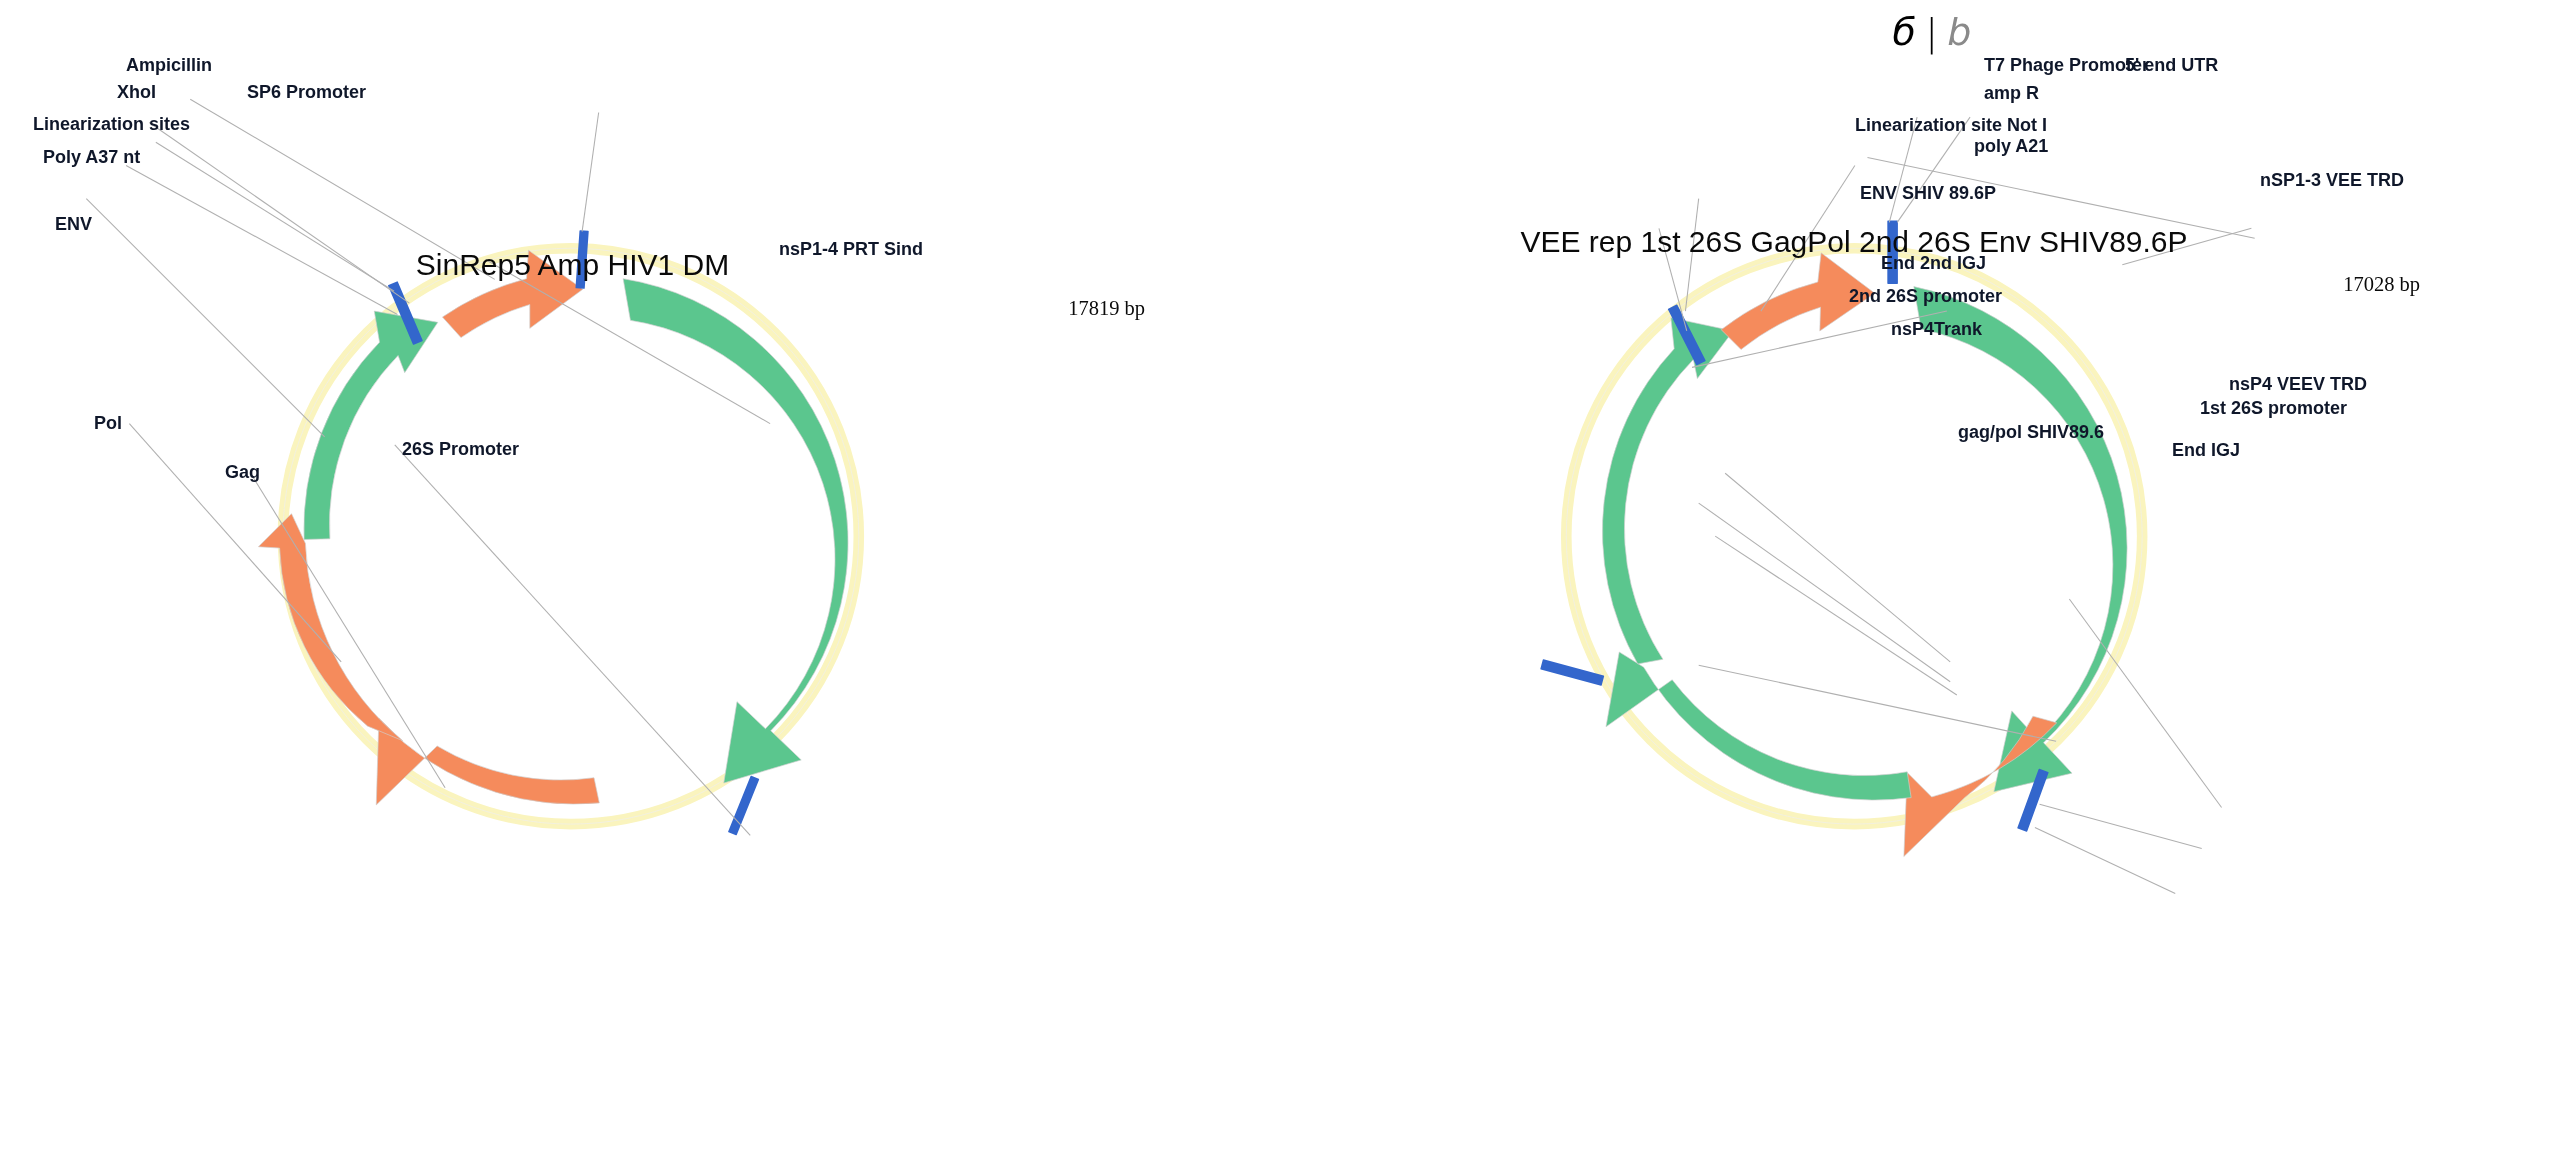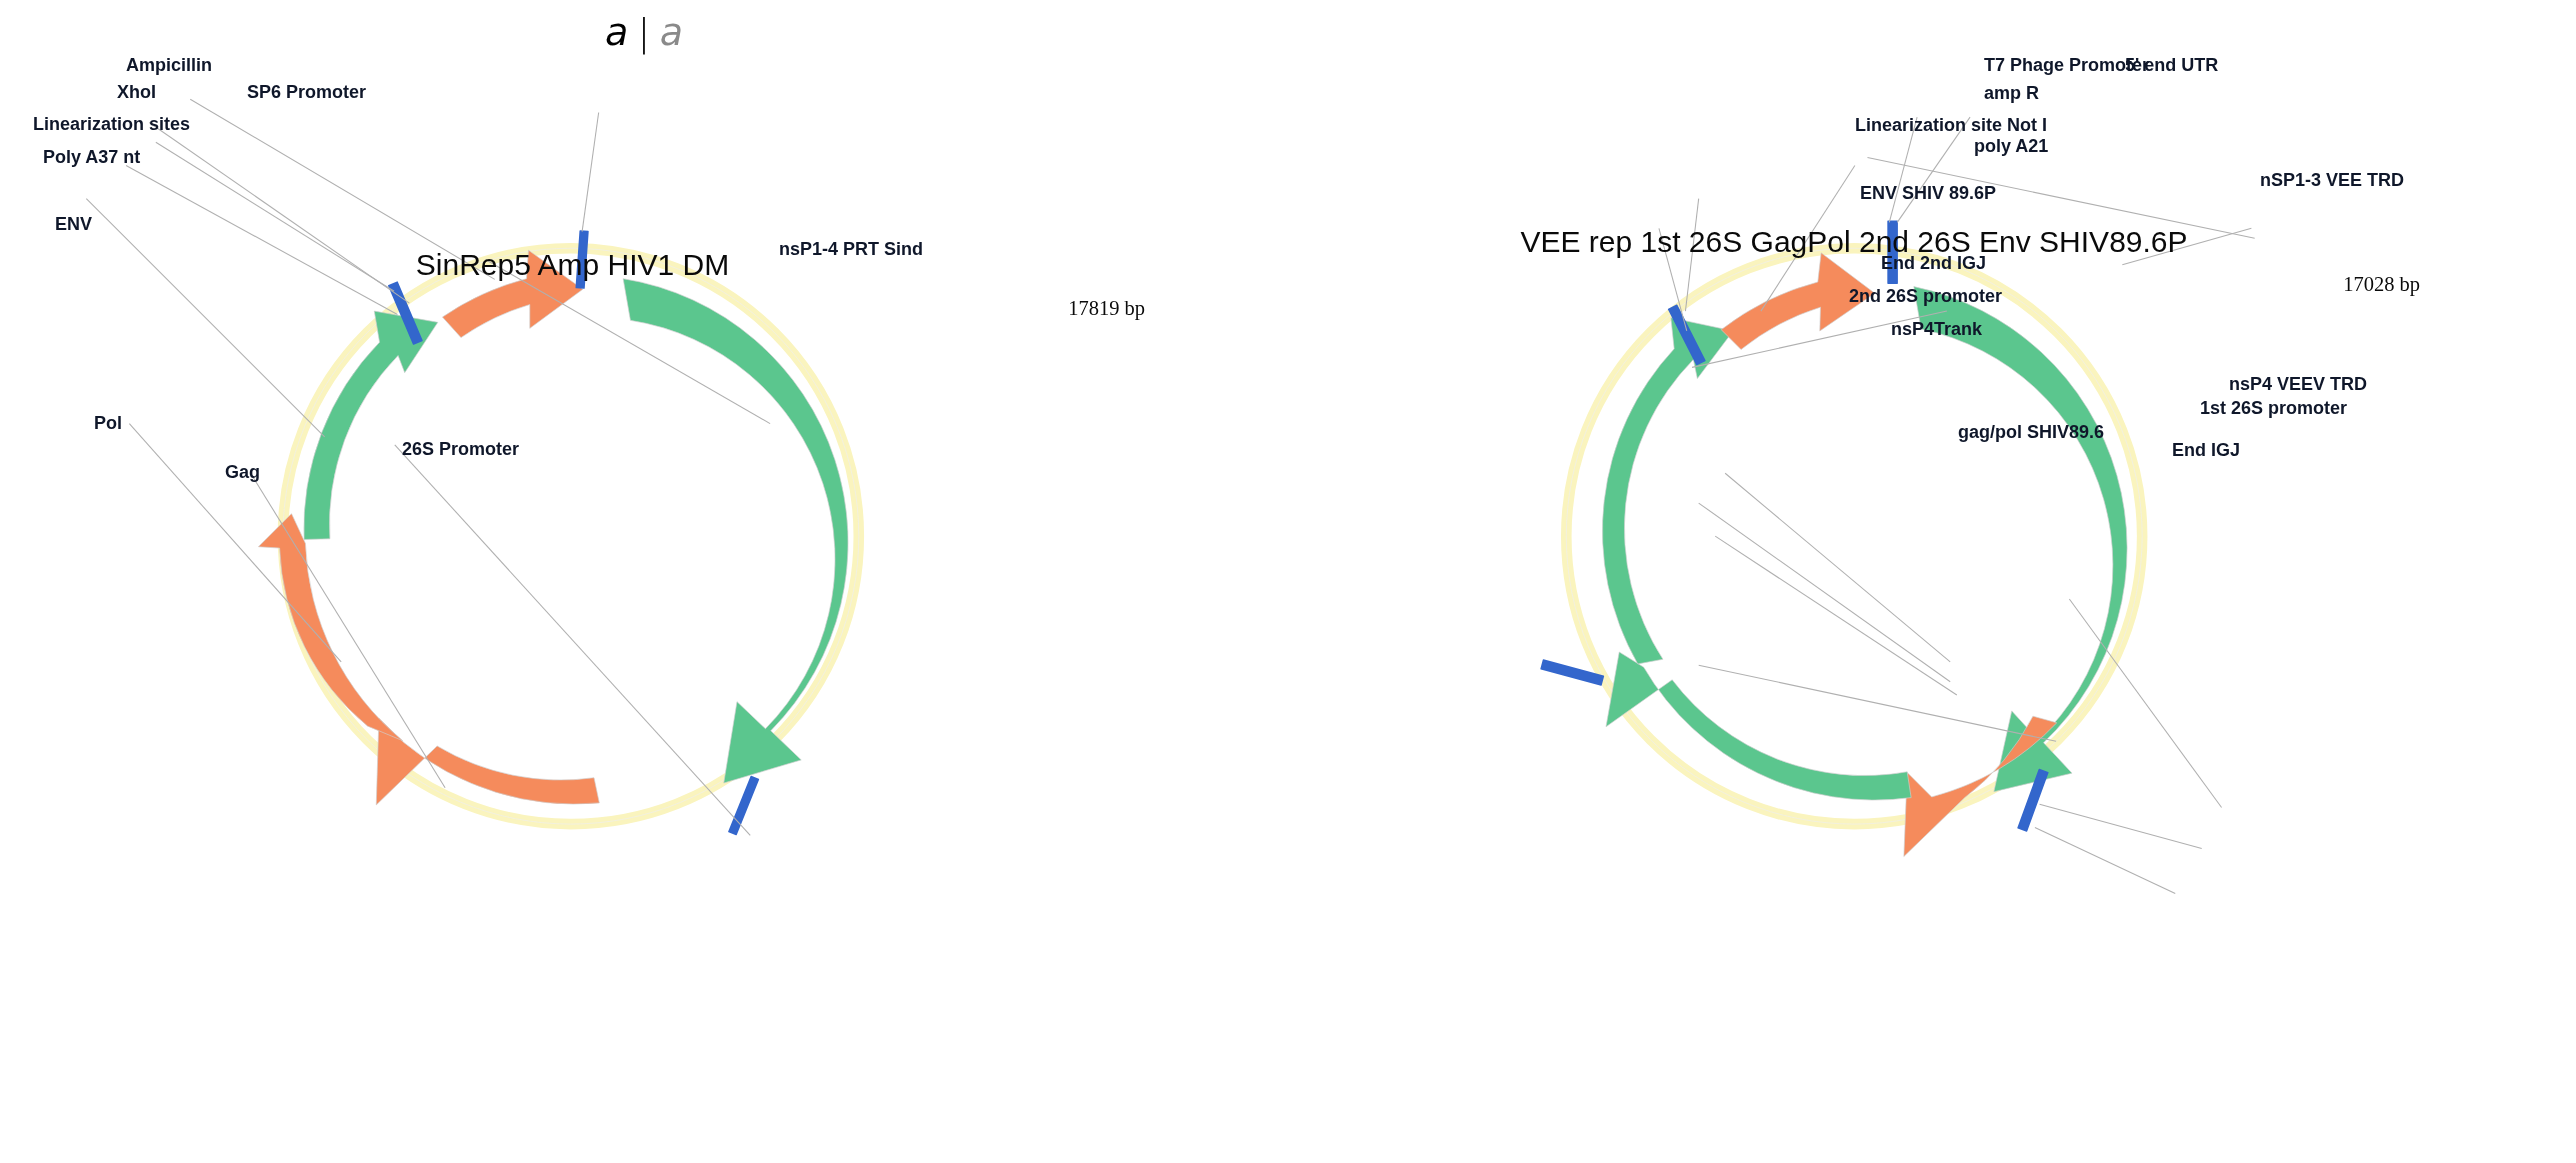--- a/index.html
+++ b/index.html
@@ -81,23 +81,20 @@
     text-align: center;
   }
 </style>
 </head>
 <body>
 
 <div class="figure">
 
   <div class="panel" id="panel-a">
 
-    <div class="panel-title">
-      <span class="ru">a</span><span class="sep">|</span><span class="en">a</span>
-    </div>
 
     <svg class="map" width="1288" height="1163" viewBox="0 0 1945 1757">
 
       <circle cx="862" cy="810" r="435" fill="none" stroke="#FAF4BE" stroke-width="16"></circle>
       <circle cx="862" cy="810" r="435" fill="none" stroke="#eeeeee" stroke-width="1"></circle>
 
       <g>
         <path d="M 941 421
                  A 404 404 0 0 1 1164 1104
                  L 1210 1148
@@ -180,20 +177,23 @@
     <div class="lbl" style="left:94px; top:414px;">Pol</div>
     <div class="lbl" style="left:191px; top:463px;margin-left:34px;">Gag</div>
     <div class="lbl" style="left:402px; top:440px;">26S Promoter</div>
 
     <div class="ctr-name" style="left:0; top:248px; width:1145px; text-align:center;">SinRep5 Amp HIV1 DM</div>
     <div class="ctr-bp" style="left:0; top:297px; width:1145px; text-align:right;">17819 bp</div>
   </div>
 
   <div class="panel" id="panel-b">
 
+    <div class="panel-title">
+      <span class="ru">б</span><span class="sep">|</span><span class="en">b</span>
+    </div>
 
     <svg class="map" width="1288" height="1163" viewBox="0 0 1945 1757">
 
       <circle cx="855" cy="810" r="435" fill="none" stroke="#FAF4BE" stroke-width="16"></circle>
       <circle cx="855" cy="810" r="435" fill="none" stroke="#eeeeee" stroke-width="1"></circle>
 
       <g>
         <path d="M 945 433
                  A 404 404 0 0 1 1141 1122
                  L 1184 1168

